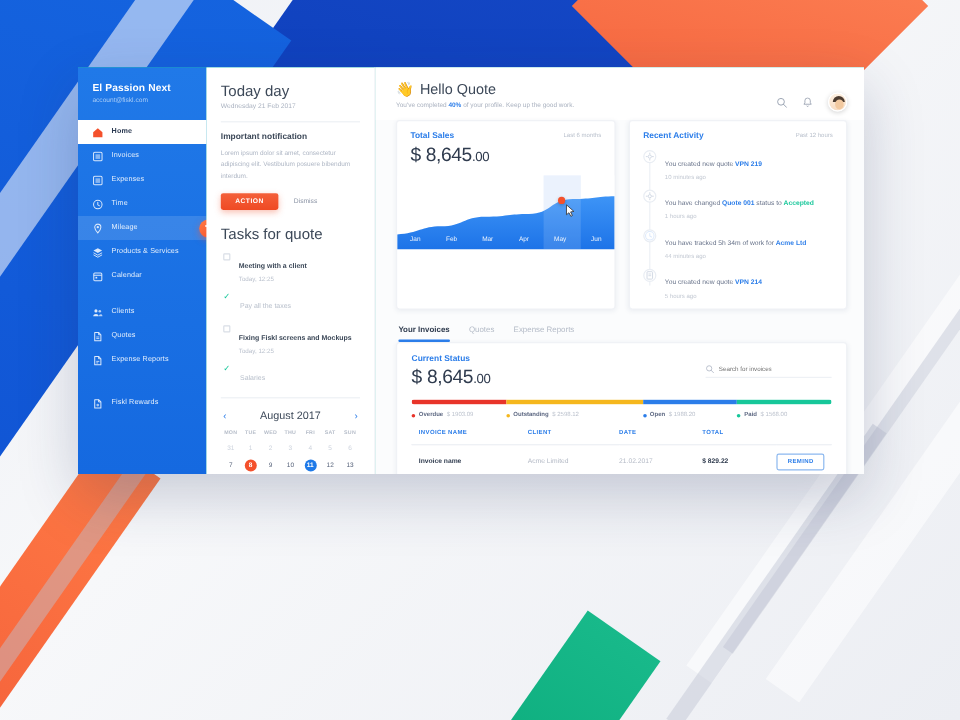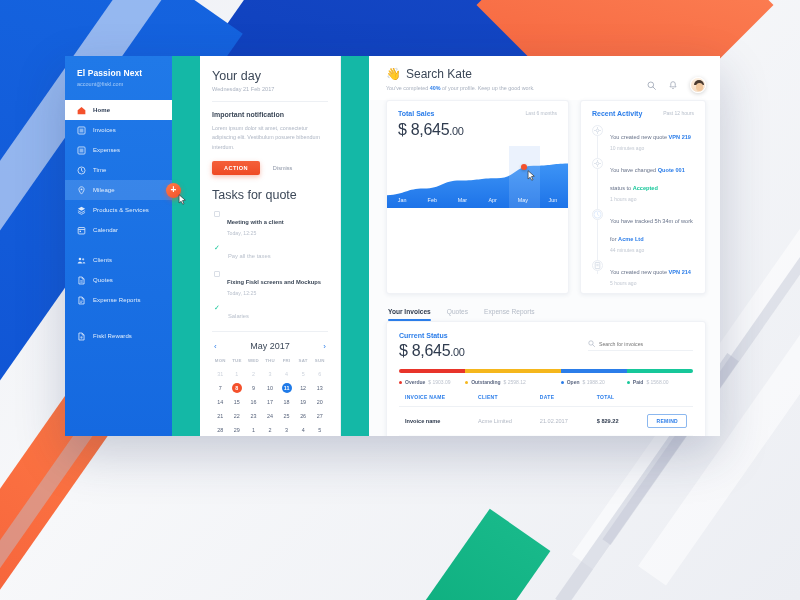--- a/index.html
+++ b/index.html
@@ -39,24 +39,24 @@
     background: linear-gradient(180deg,#18b98a 0%,#08a878 100%);
     transform: rotate(35deg);
   }
   .stripe { position:absolute; background: rgba(255,255,255,.55);
             transform: rotate(35deg); }
   .stripe.d { background: rgba(190,196,210,.45); }
 
   
   .app {
     position: absolute; left: 65px; top: 56px;
-    width: 655px; height: 380px;
+    width: 655px; height: 339px;
     background: #14b8a6;
     box-shadow: 0 18px 46px rgba(30,45,90,.22);
-    display: flex; overflow: hidden; gap: 28px;
+    display: flex; overflow: hidden;
   }
 
   
   .sidebar { width: 107px; background: linear-gradient(180deg,#2079e8 0%,#1569e0 100%);
              flex: 0 0 107px; position: relative; }
   .brand { padding: 12px 10px 11px 12px; }
   .brand-title { color:#fff; font-size:8.5px; font-weight:bold; letter-spacing:.1px;}
   .brand-mail { color:#a9cdf7; font-size:5.5px; margin-top:3px; }
   .nav { margin-top: 2px; }
   .nav-item { display:flex; align-items:center; height:20px; padding-left:12px;
@@ -350,21 +350,21 @@
               <path d="M8 1.6v3h3" fill="none" stroke="#dce9fb" stroke-width="1.2"></path>
               <circle cx="7" cy="8.6" r="1.8" fill="#dce9fb" opacity=".7"></circle>
             </svg>
           </span>
           <span class="lbl">Fiskl Rewards</span>
         </div>
       </div>
   </div>
 
   <div class="col-day">
-    <div class="day-title">Your day</div>
+    <div class="day-title">Today day</div>
     <div class="day-date">Wednesday 21 Feb 2017</div>
     <div class="hr"></div>
 
     <div class="sec-title">Important notification</div>
     <div class="notif-body">Lorem ipsum dolor sit amet, consectetur adipiscing elit. Vestibulum posuere bibendum interdum.</div>
     <div class="notif-actions">
       <button class="btn-action">ACTION</button>
       <span class="btn-dismiss">Dismiss</span>
     </div>
 
@@ -385,21 +385,21 @@
         <div class="task">
           <span class="task-check">✓</span>
           <span><span class="task-name done">Salaries</span></span>
         </div>
       </div>
 
     <div class="hr"></div>
 
     <div class="cal-head">
       <span class="cal-arrow">‹</span>
-      <span class="cal-title">May 2017</span>
+      <span class="cal-title">August 2017</span>
       <span class="cal-arrow">›</span>
     </div>
     <div class="cal-grid" id="cal">
         <div class="cal-dow">MON</div>
         <div class="cal-dow">TUE</div>
         <div class="cal-dow">WED</div>
         <div class="cal-dow">THU</div>
         <div class="cal-dow">FRI</div>
         <div class="cal-dow">SAT</div>
         <div class="cal-dow">SUN</div>
@@ -456,21 +456,21 @@
         </div>
       </div>
   </div>
 
   <div class="main">
 
     <div class="topbar">
       <div>
         <div class="hello">
           <span>👋</span>
-          <span>Search Kate</span>
+          <span>Hello Quote</span>
         </div>
         <div class="hello-sub">
           <span>You've completed </span><b>40%</b><span> of your profile. Keep up the good work.</span>
         </div>
       </div>
       <div class="top-icons">
         <span>
           <svg class="i" width="9" height="9" viewBox="0 0 16 16">
               <circle cx="6.8" cy="6.8" r="5" fill="none" stroke="#98a1b0" stroke-width="1.4"></circle>
               <line x1="10.4" y1="10.4" x2="15" y2="15" stroke="#98a1b0" stroke-width="1.4" stroke-linecap="round"></line>

